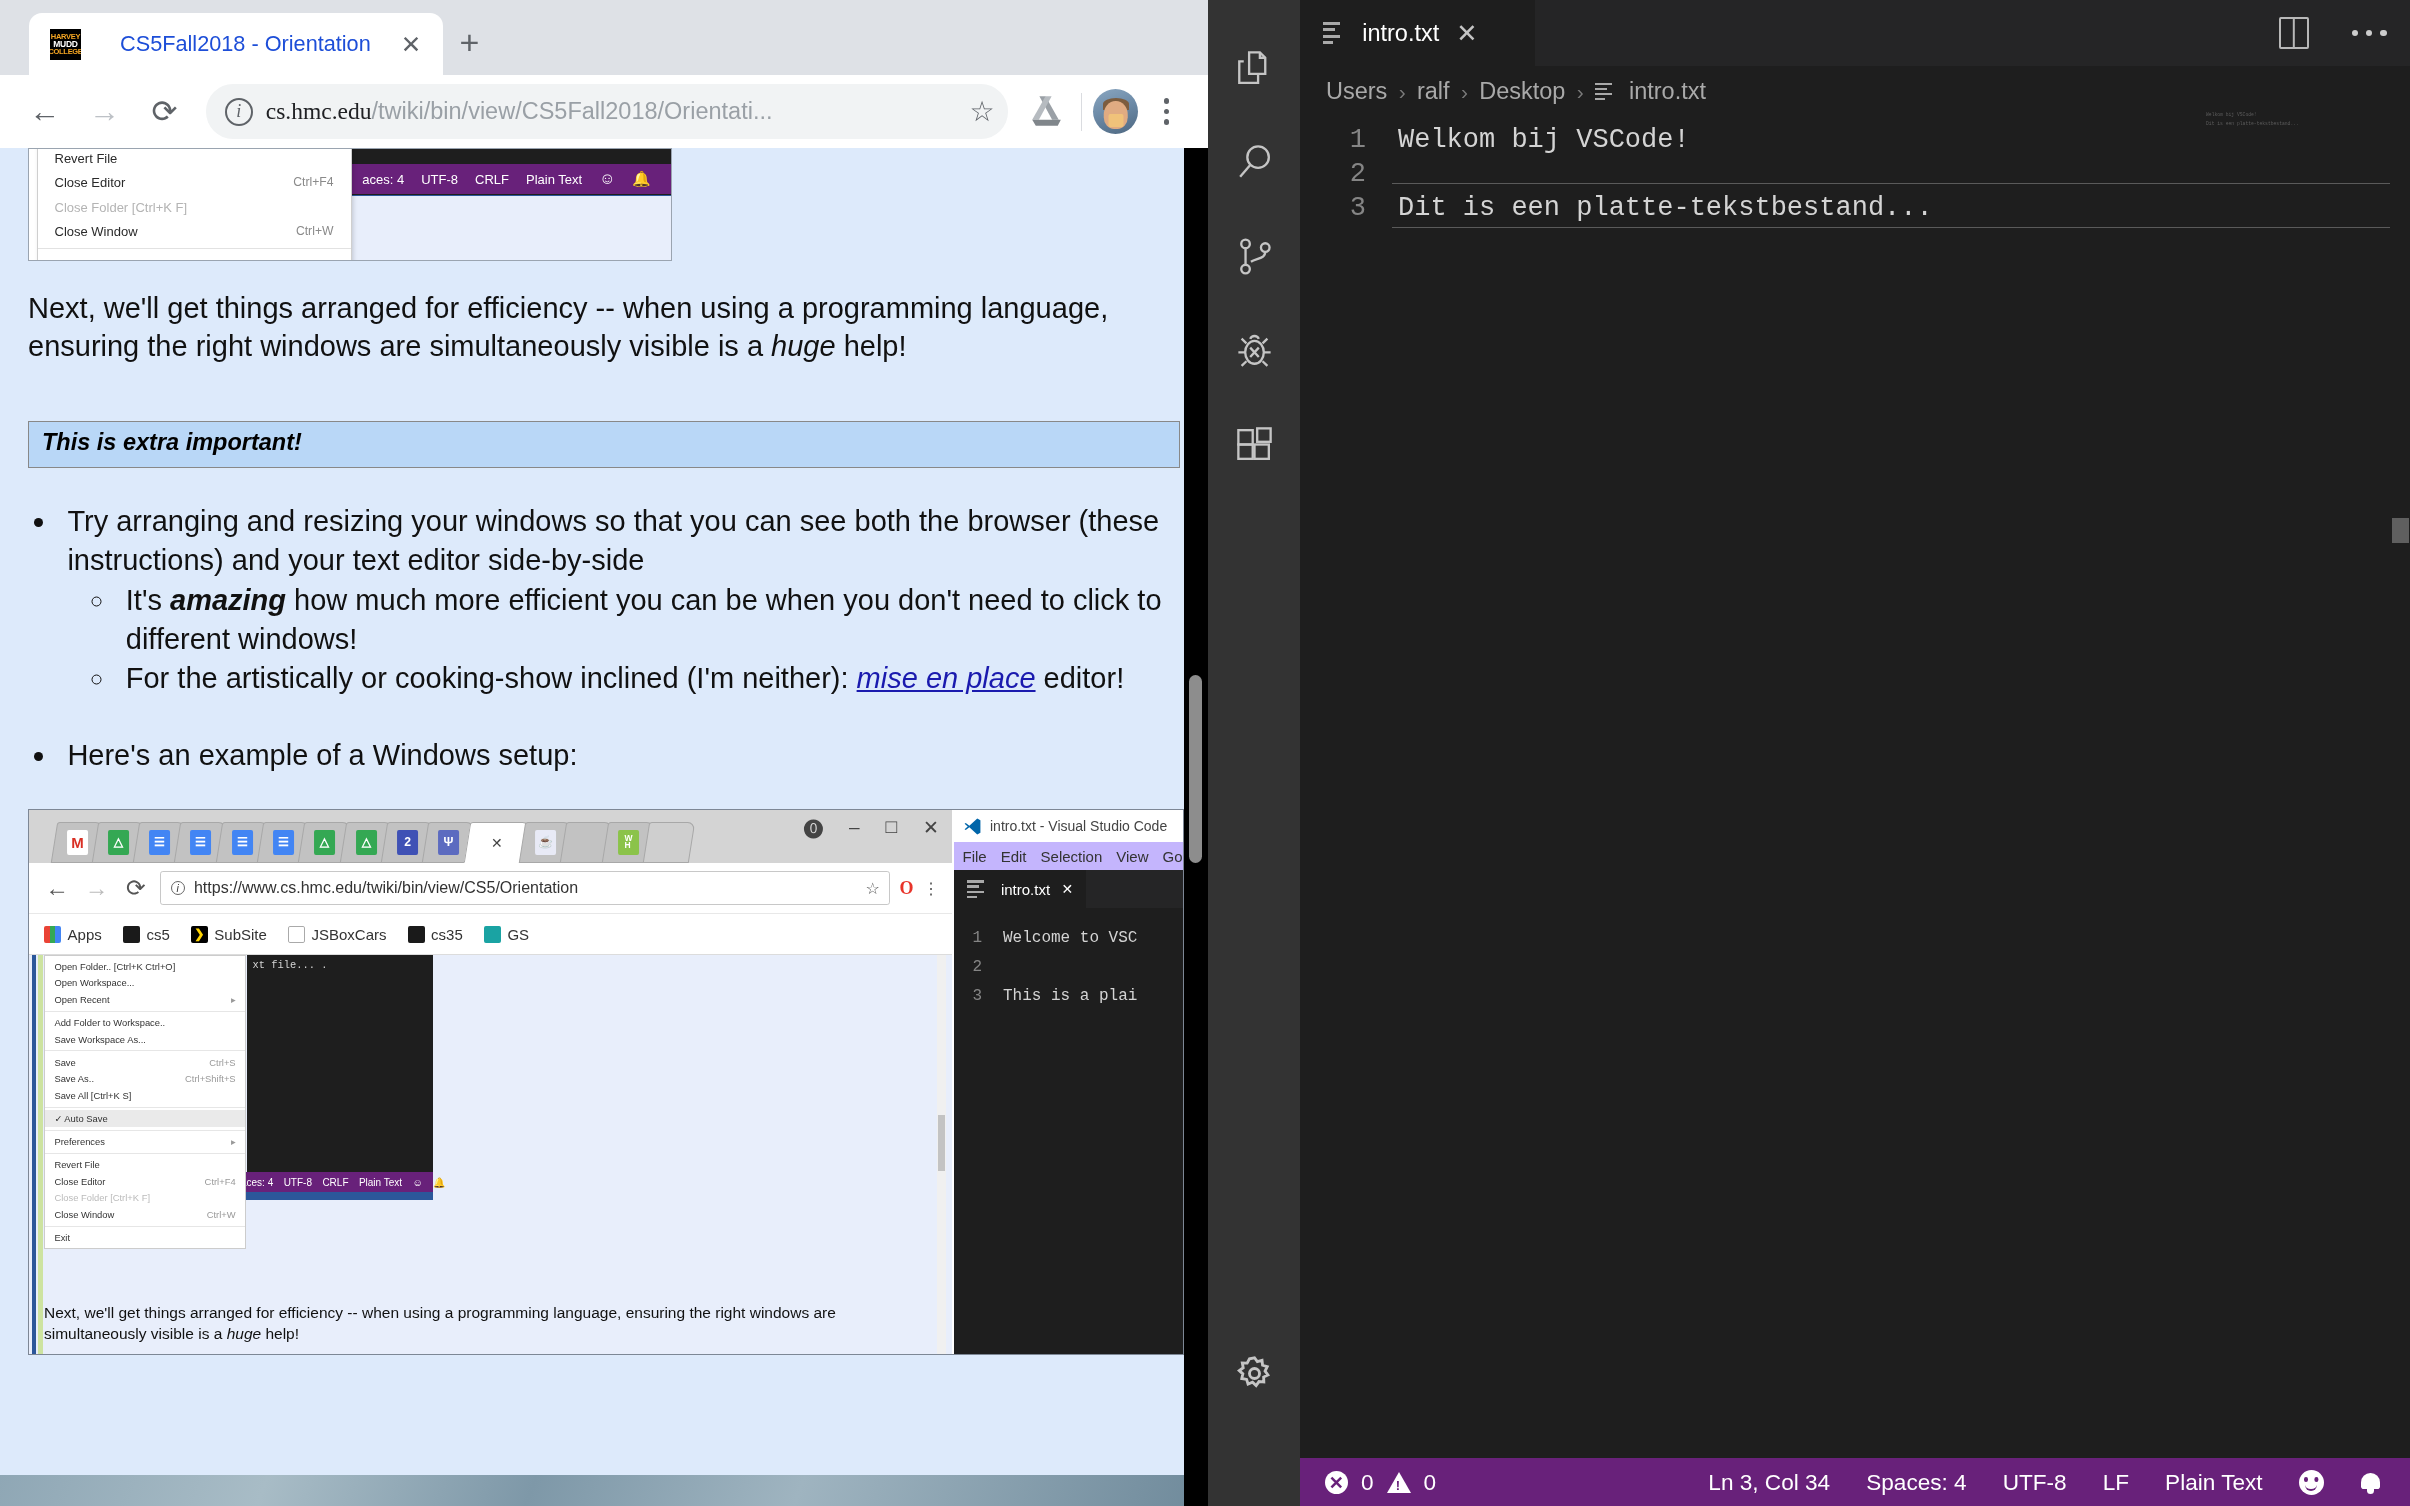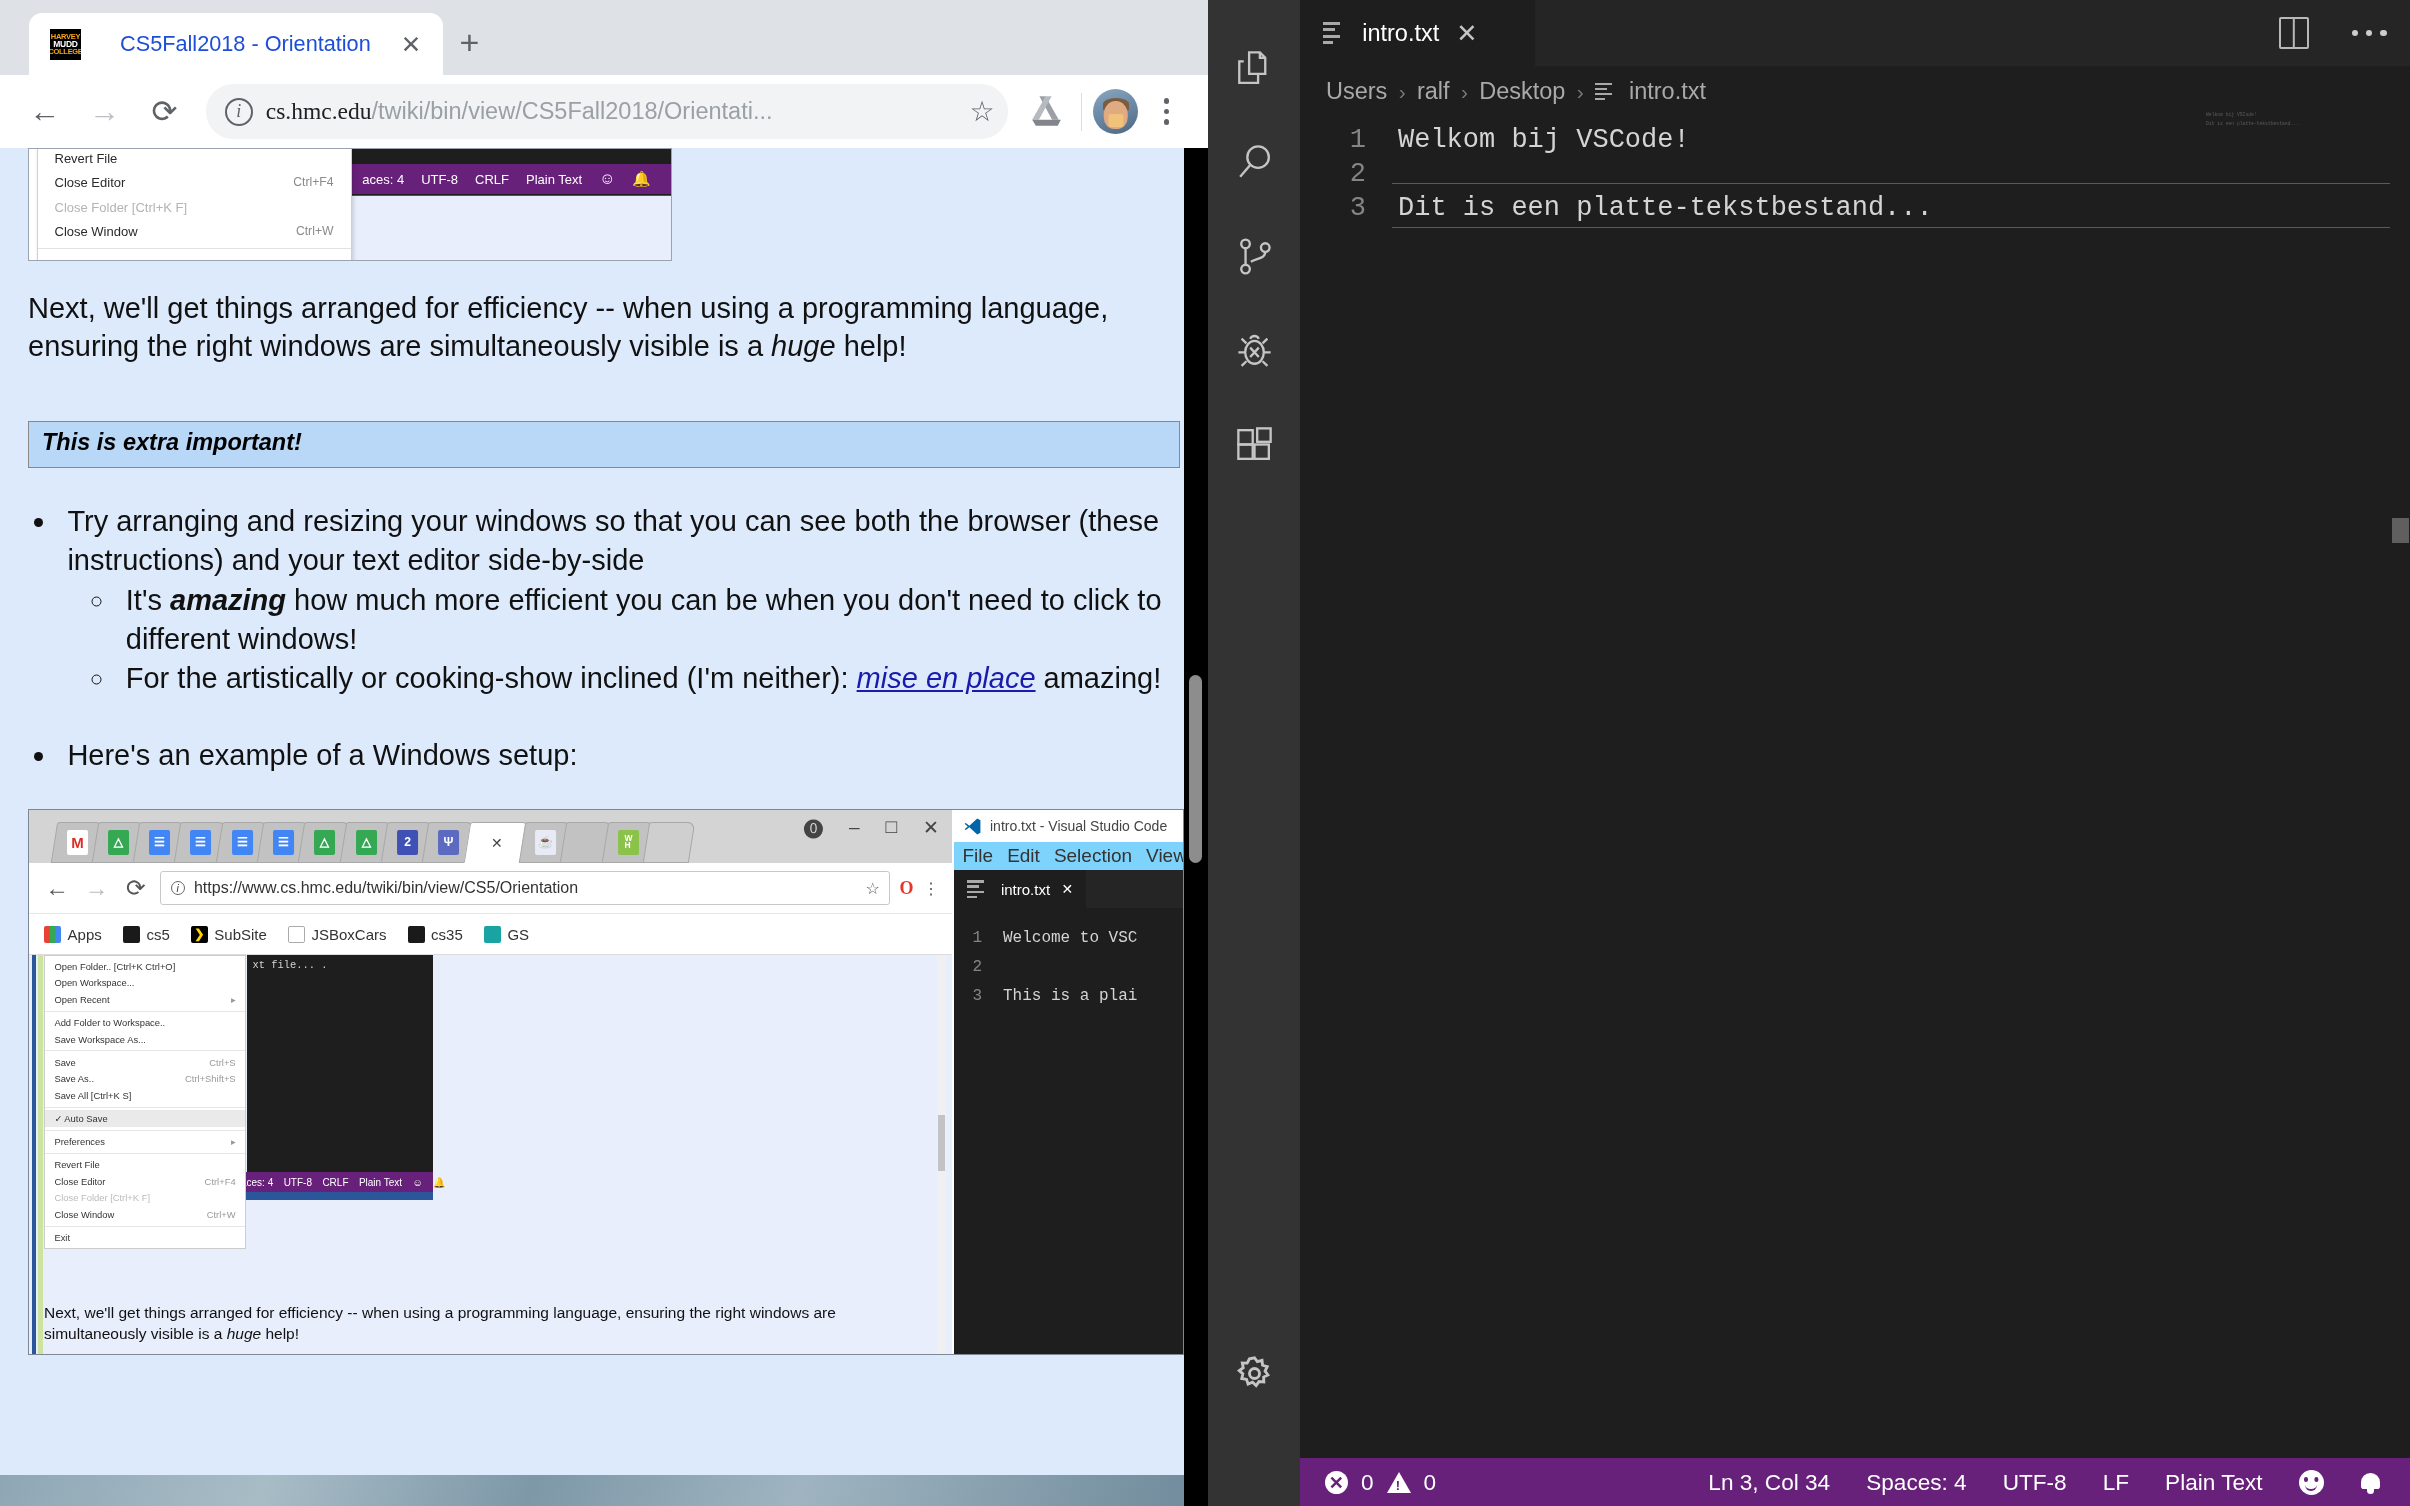--- a/index.html
+++ b/index.html
@@ -253,22 +253,22 @@
   .bs-bluebar { position: absolute; left: 2.8px; top: 0; width: 4.7px; height: 401px; background: #2b579a; z-index: 5;}
 
   
   .bs-vsc { position: absolute; left: 925px; top: 0; width: 232px; height: 546px; background: #1e1e1e; }
   .bs-vsc-title {
     height: 32px; background: #fff; display: flex; align-items: center; gap: 8.5px;
     padding-left: 8.5px; font-size: 14px; color: #444;
   }
   .vsc-logo { width: 19px; height: 19px; }
   .bs-vsc-menu {
-    height: 28px; background: #7dd3fc; display: flex; align-items: center; gap: 14px;
-    padding-left: 8.5px; font-size: 19px; color: #333; white-space: nowrap; overflow: hidden;
+    height: 28px; background: #c4b5fd; display: flex; align-items: center; gap: 14px;
+    padding-left: 8.5px; font-size: 15px; color: #333; white-space: nowrap; overflow: hidden;
   }
   .bs-vsc-tabs { height: 38px; background: #252526; display: flex; align-items: center; }
   .bs-vsc-tab {
     display: flex; align-items: center; gap: 11.3px; height: 38px; padding: 0 13px;
     background: #1e1e1e; color: #fff; font-size: 15px;
   }
   .bs-vsc-body {
     padding: 15px 0 0 0; font-family: "Liberation Mono", monospace;
     font-size: 16px; color: #d4d4d4;
   }
@@ -455,21 +455,21 @@
 
         <div class="headbar">
           <div class="sub">This is extra important!</div>
         </div>
 
         <ul class="lvl1">
           <li>
             <span>Try arranging and resizing your windows so that you can see both the browser (these instructions) and your text editor side-by-side</span>
             <ul class="lvl2">
               <li><span>It's </span><b>amazing</b><span> how much more efficient you can be when you don't need to click to different windows!</span></li>
-              <li><span>For the artistically or cooking-show inclined (I'm neither): </span><a class="link" href="#">mise en place</a><span> amazing!</span></li>
+              <li><span>For the artistically or cooking-show inclined (I'm neither): </span><a class="link" href="#">mise en place</a><span> editor!</span></li>
             </ul>
           </li>
           <li style="margin-top:38px"><span>Here's an example of a Windows setup:</span></li>
         </ul>
 
         <div class="bigshot">
 
           <div class="bs-chrome">
             <div class="bs-tabstrip">
               <div class="bs-tab">

